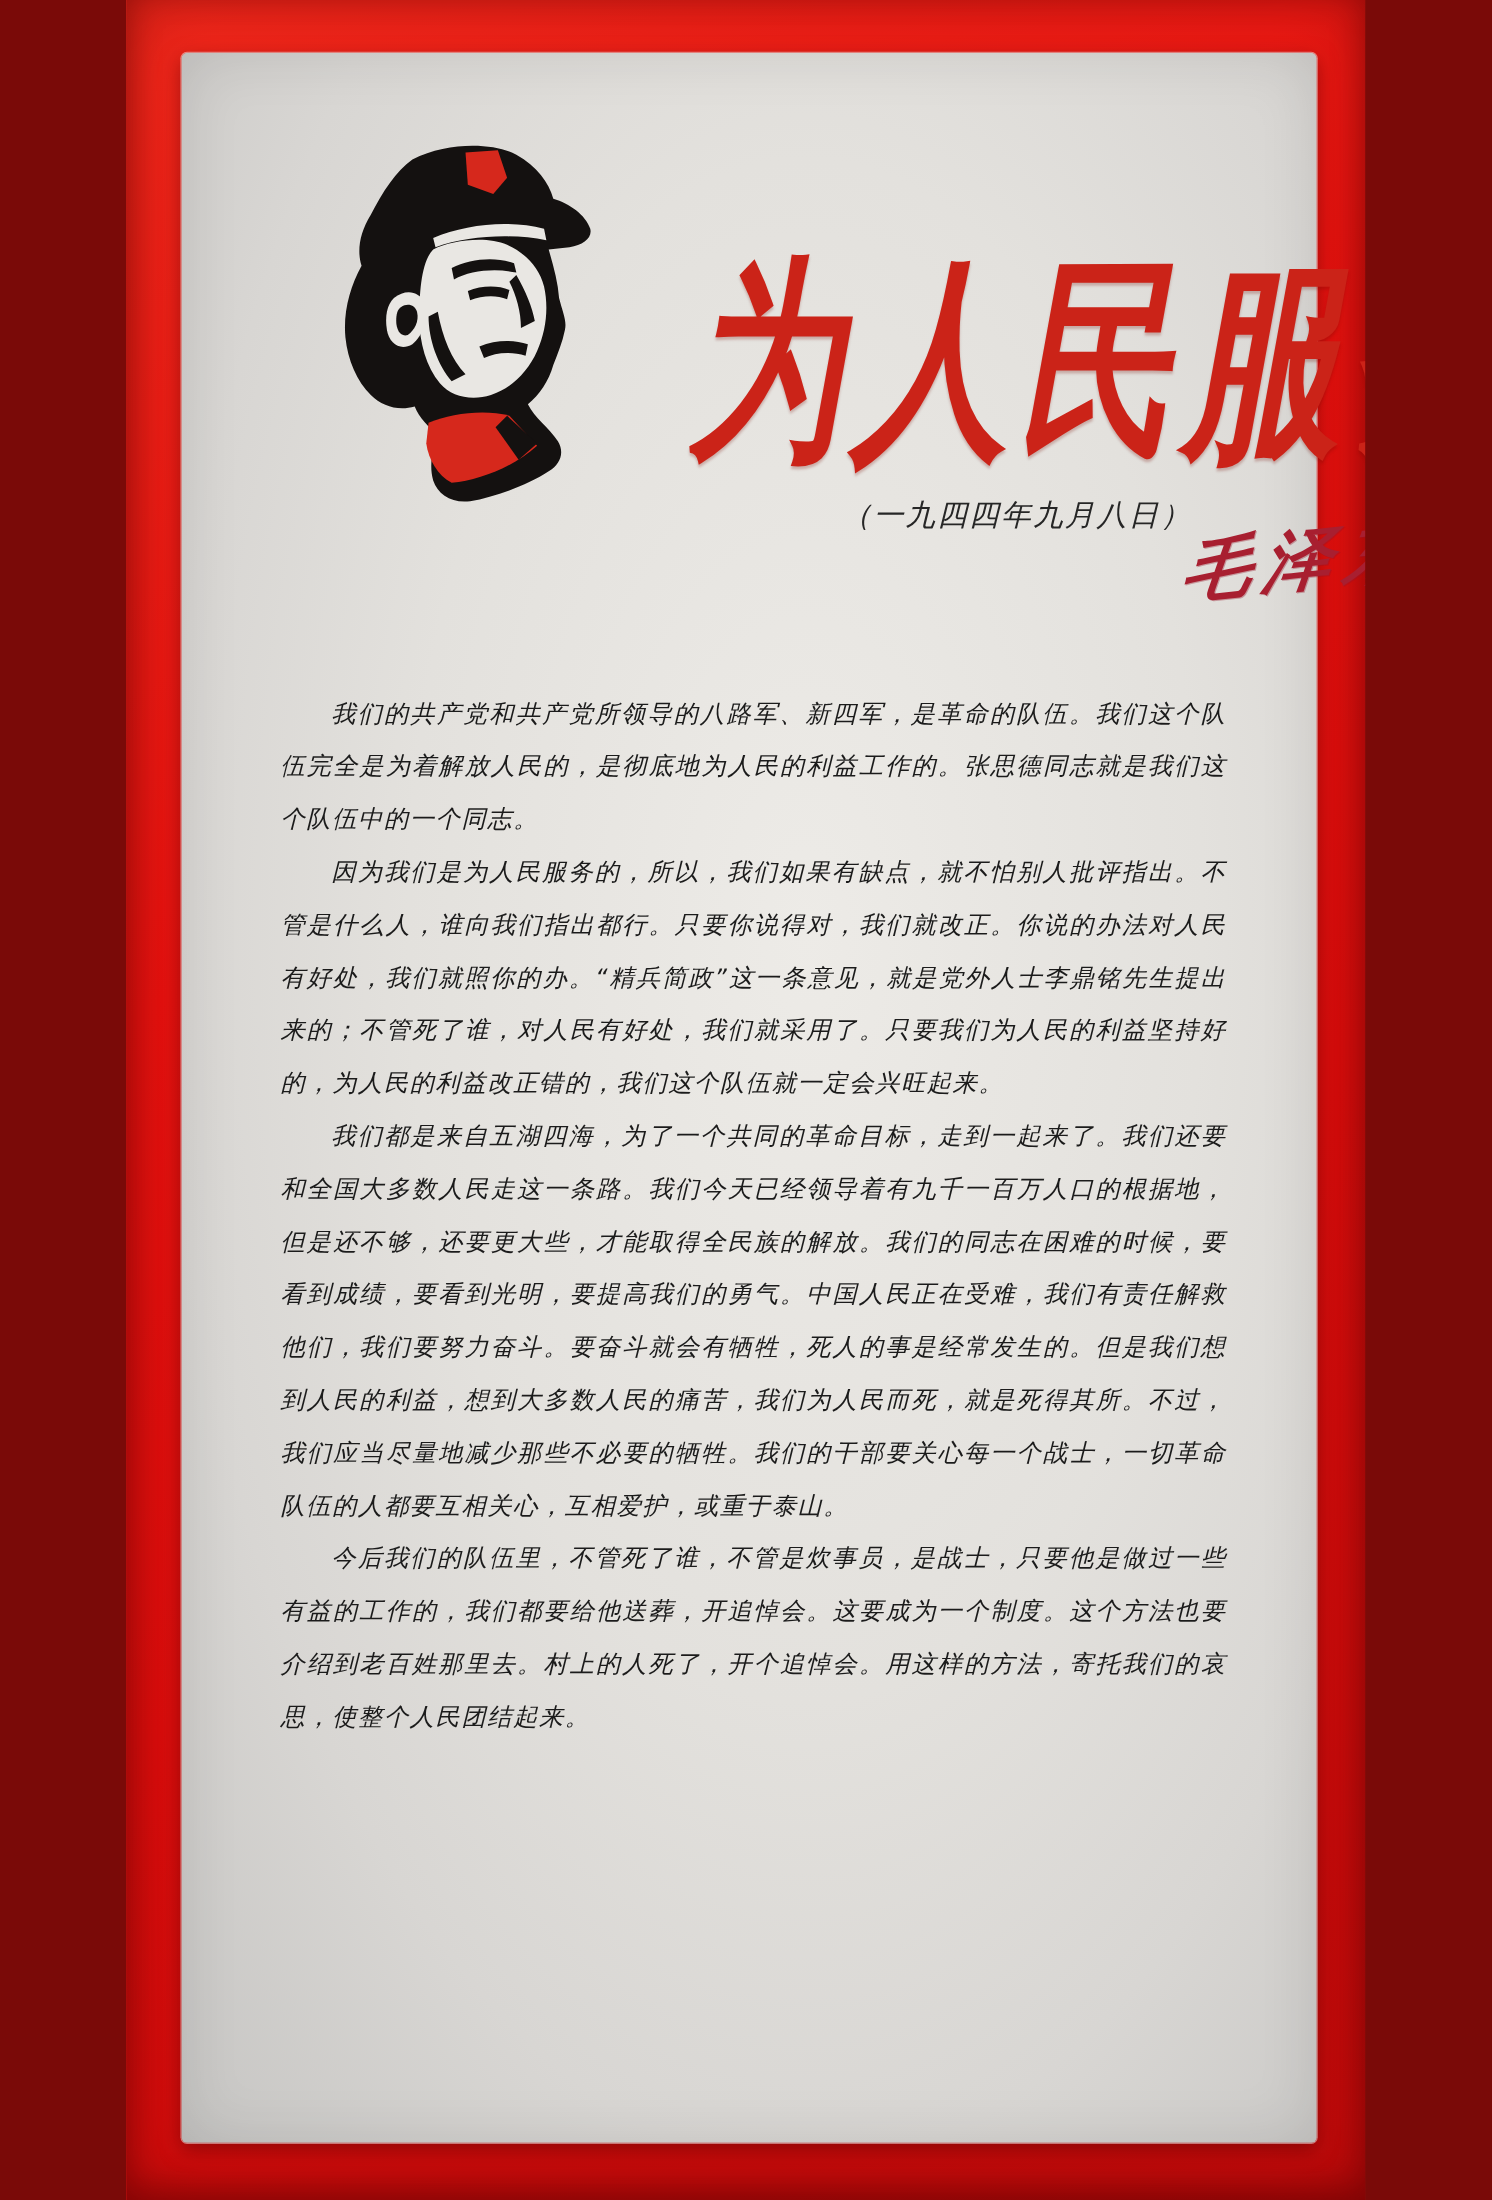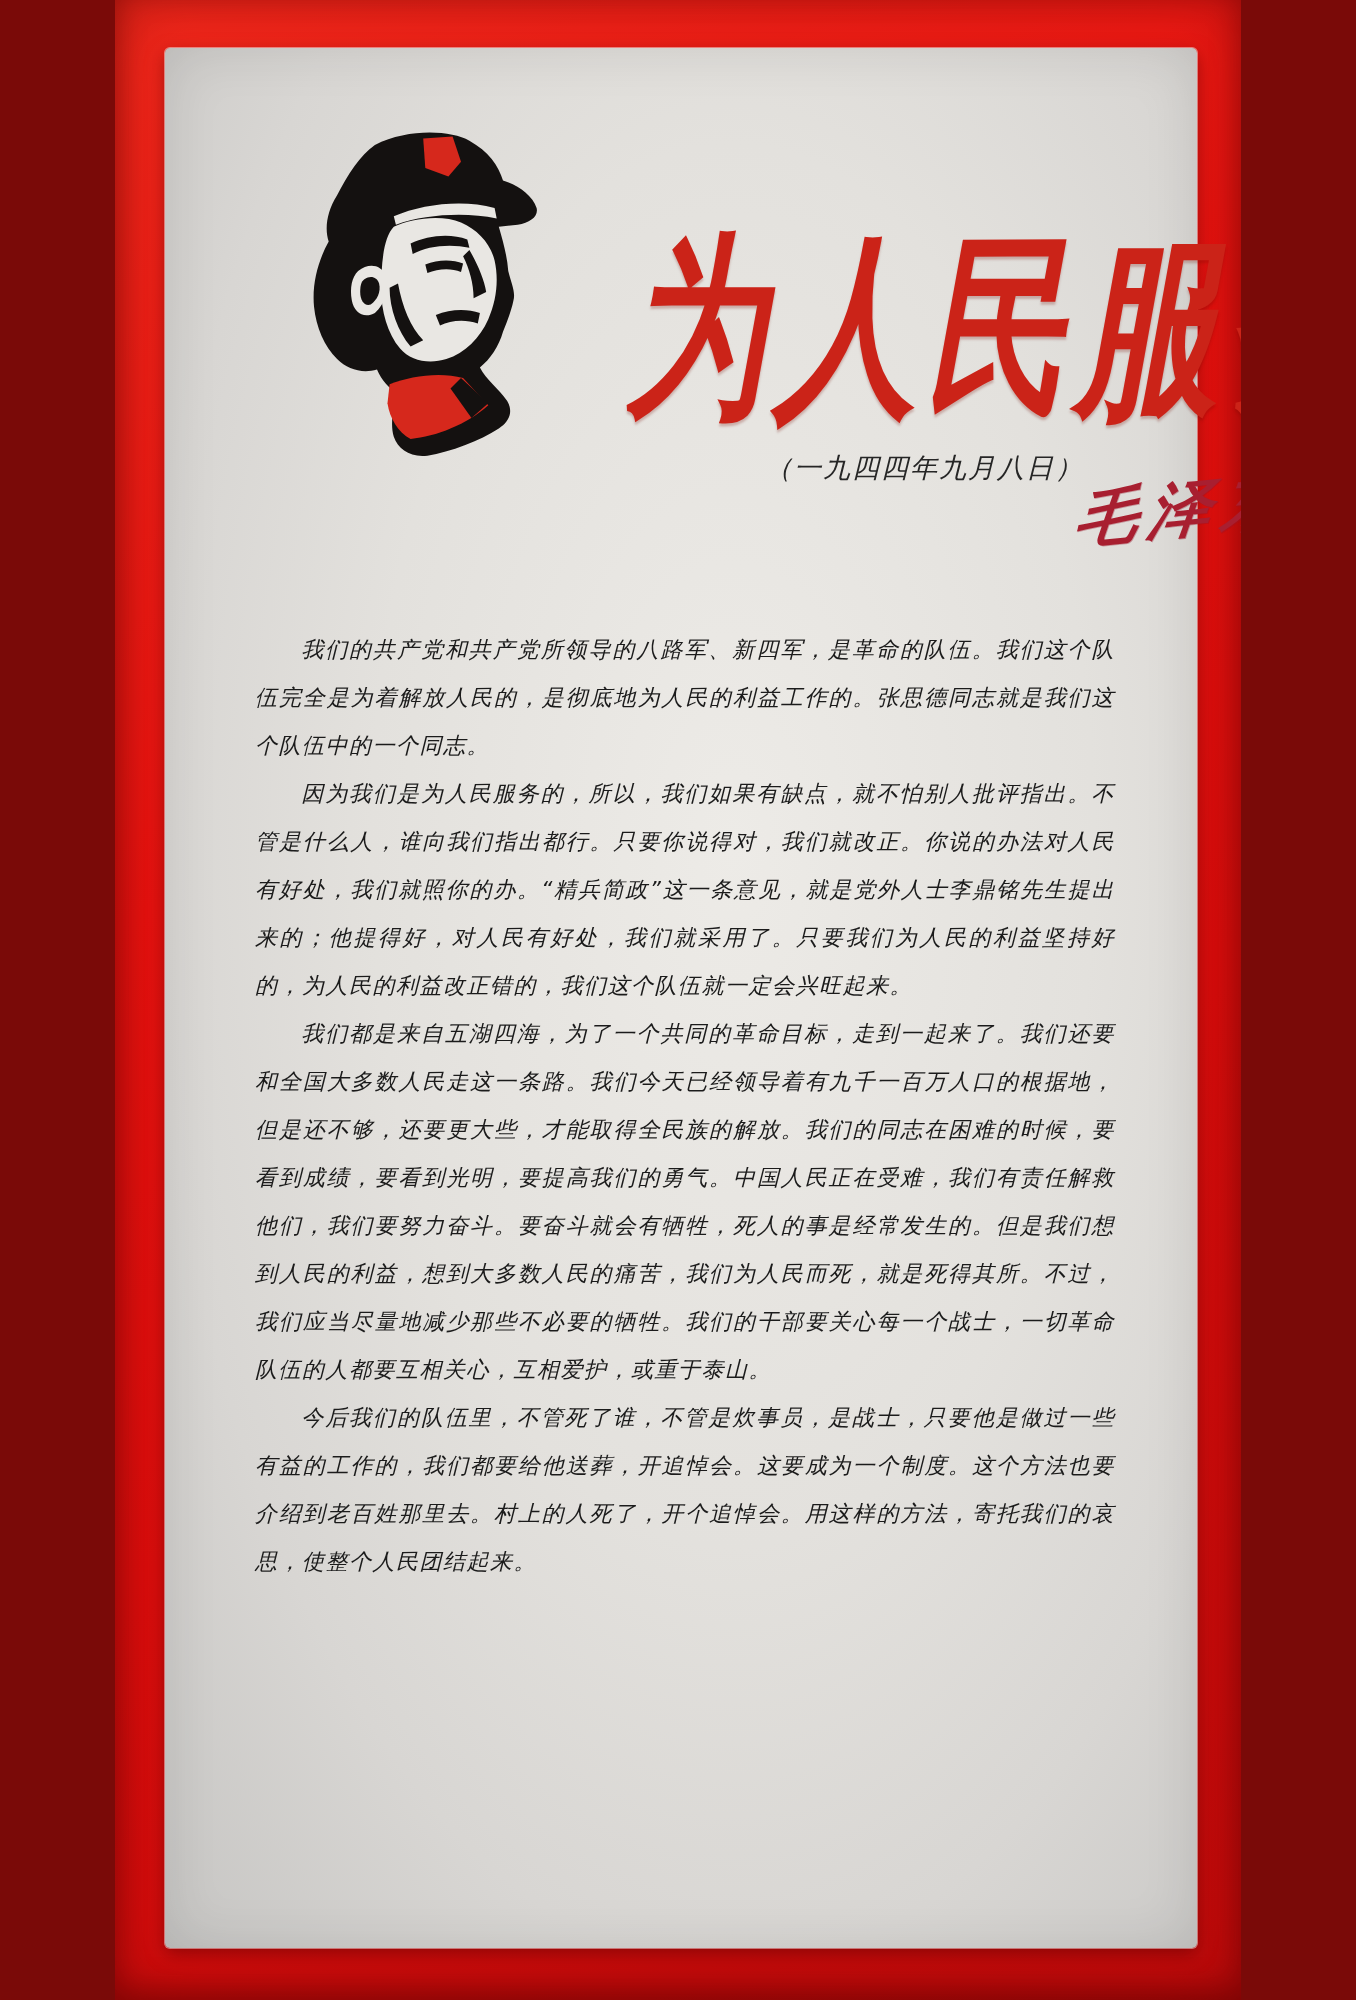--- a/index.html
+++ b/index.html
@@ -111,19 +111,19 @@
     </svg>
 
     <h1 class="title">为人民服务</h1>
 
     <div class="date-line">（一九四四年九月八日）</div>
 
     <div class="signature">毛泽东</div>
 
     <div class="essay">
         <p>我们的共产党和共产党所领导的八路军、新四军，是革命的队伍。我们这个队伍完全是为着解放人民的，是彻底地为人民的利益工作的。张思德同志就是我们这个队伍中的一个同志。</p>
-        <p>因为我们是为人民服务的，所以，我们如果有缺点，就不怕别人批评指出。不管是什么人，谁向我们指出都行。只要你说得对，我们就改正。你说的办法对人民有好处，我们就照你的办。“精兵简政”这一条意见，就是党外人士李鼎铭先生提出来的；他提得好，对人民有好处，我们就采用了。只要我们为人民的利益坚持好的，为人民的利益改正错的，我们这个队伍就一定会兴旺起来。</p>
+        <p>因为我们是为人民服务的，所以，我们如果有缺点，就不怕别人批评指出。不管是什么人，谁向我们指出都行。只要你说得对，我们就改正。你说的办法对人民有好处，我们就照你的办。“精兵简政”这一条意见，就是党外人士李鼎铭先生提出来的；不管死了谁，对人民有好处，我们就采用了。只要我们为人民的利益坚持好的，为人民的利益改正错的，我们这个队伍就一定会兴旺起来。</p>
         <p>我们都是来自五湖四海，为了一个共同的革命目标，走到一起来了。我们还要和全国大多数人民走这一条路。我们今天已经领导着有九千一百万人口的根据地，但是还不够，还要更大些，才能取得全民族的解放。我们的同志在困难的时候，要看到成绩，要看到光明，要提高我们的勇气。中国人民正在受难，我们有责任解救他们，我们要努力奋斗。要奋斗就会有牺牲，死人的事是经常发生的。但是我们想到人民的利益，想到大多数人民的痛苦，我们为人民而死，就是死得其所。不过，我们应当尽量地减少那些不必要的牺牲。我们的干部要关心每一个战士，一切革命队伍的人都要互相关心，互相爱护，或重于泰山。</p>
         <p>今后我们的队伍里，不管死了谁，不管是炊事员，是战士，只要他是做过一些有益的工作的，我们都要给他送葬，开追悼会。这要成为一个制度。这个方法也要介绍到老百姓那里去。村上的人死了，开个追悼会。用这样的方法，寄托我们的哀思，使整个人民团结起来。</p>
       </div>
 
   </div>
 </div>
 
 </body></html>

